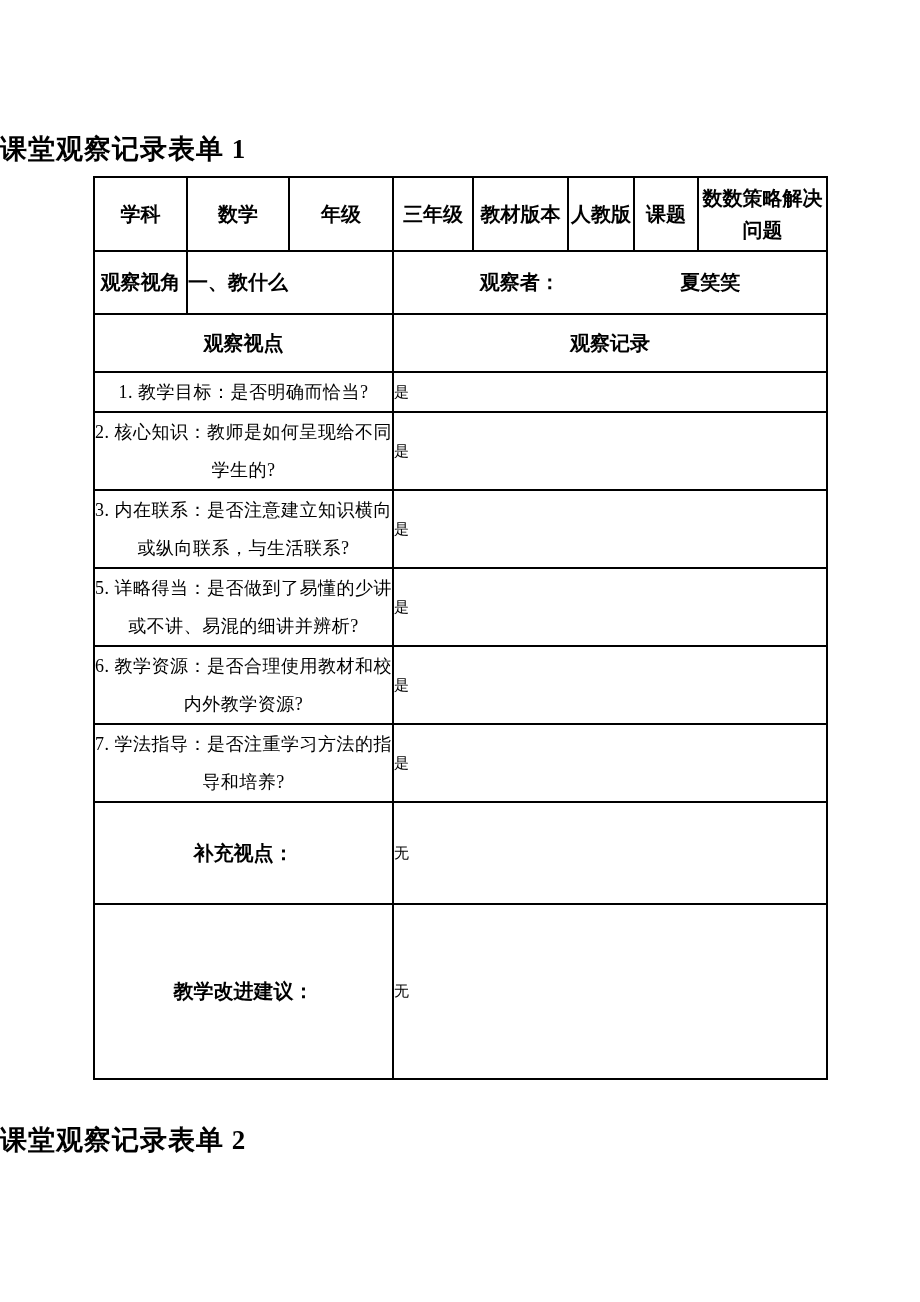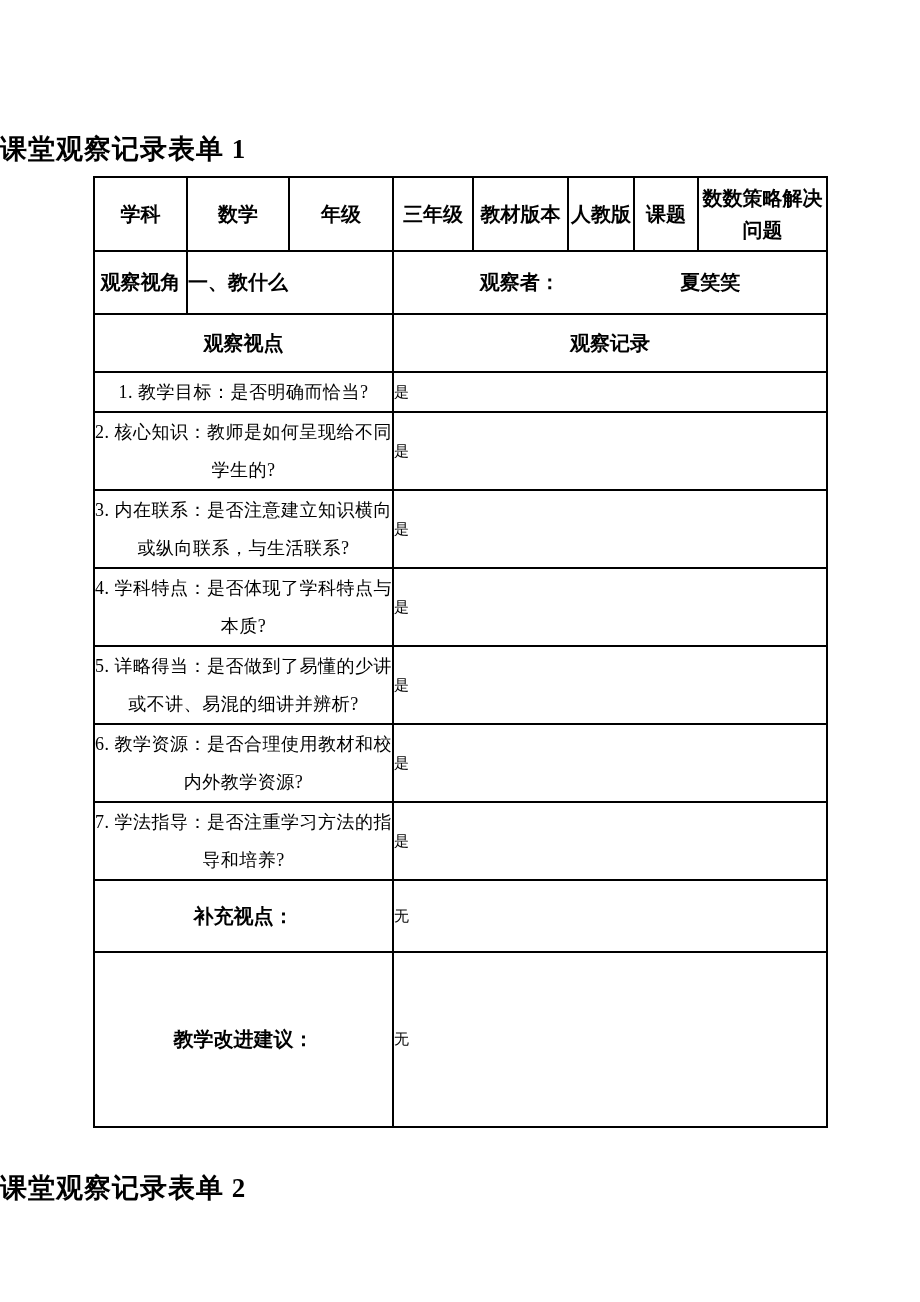--- a/index.html
+++ b/index.html
@@ -71,21 +71,21 @@
   .a {
     font-size: 15px;
     text-align: left;
     padding-left: 18px;
   }
 
   
   tr.r-meta  { height: 74px; }
   tr.r-persp { height: 63px; }
   tr.r-cols  { height: 58px; }
-  tr.r-supp  { height: 72px; }
+  tr.r-supp  { height: 102px; }
   tr.r-impr  { height: 175px; }
 </style>
 </head>
 <body>
 
 <div class="page">
 
   <div class="doc-title" id="title1">课堂观察记录表单 1</div>
 
   <table class="obs-table">
@@ -130,24 +130,20 @@
     <td colspan="5" class="a">是</td>
   </tr>
         <tr class="r-item" style="height: 77px;">
     <td colspan="3" class="q">2. 核心知识：教师是如何呈现给不同学生的?</td>
     <td colspan="5" class="a">是</td>
   </tr>
         <tr class="r-item" style="height: 78px;">
     <td colspan="3" class="q">3. 内在联系：是否注意建立知识横向或纵向联系，与生活联系?</td>
     <td colspan="5" class="a">是</td>
   </tr>
-        <tr class="r-item" style="height: 67px;">
-    <td colspan="3" class="q">4. 学科特点：是否体现了学科特点与本质?</td>
-    <td colspan="5" class="a">是</td>
-  </tr>
         <tr class="r-item" style="height: 75px;">
     <td colspan="3" class="q">5. 详略得当：是否做到了易懂的少讲或不讲、易混的细讲并辨析?</td>
     <td colspan="5" class="a">是</td>
   </tr>
         <tr class="r-item" style="height: 73px;">
     <td colspan="3" class="q">6. 教学资源：是否合理使用教材和校内外教学资源?</td>
     <td colspan="5" class="a">是</td>
   </tr>
         <tr class="r-item" style="height: 75px;">
     <td colspan="3" class="q">7. 学法指导：是否注重学习方法的指导和培养?</td>

